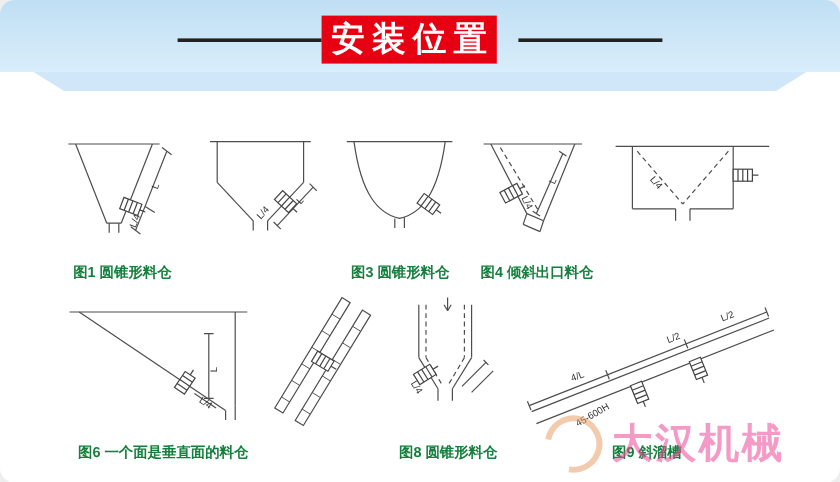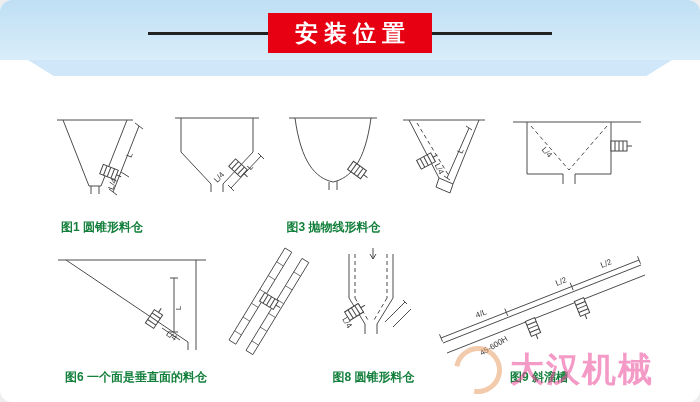--- a/index.html
+++ b/index.html
@@ -5,22 +5,22 @@
   html,body{margin:0;padding:0;background:#eee;}
   .page{position:relative;width:700px;height:402px;background:#fff;overflow:hidden;
         border-radius:12px;font-family:"Liberation Sans","DejaVu Sans",sans-serif;}
   .sky{position:absolute;top:0;left:0;width:700px;height:60px;
        background:linear-gradient(#bfdff4,#d9edfa);}
   .sky2{position:absolute;top:60px;left:28px;width:644px;height:16px;background:#cfe7f8;
         clip-path:polygon(0 0,100% 0,96% 100%,4% 100%);}
   .hline{position:absolute;top:32px;height:3px;background:#222;}
   .hline.left{left:148px;width:120px;}
   .hline.right{left:432px;width:120px;}
-  .banner{position:absolute;top:13px;left:268px;width:164px;height:40px;background:#e60012;
-          color:#fff;font-size:23px;font-weight:bold;letter-spacing:6px;
+  .banner{position:absolute;top:13px;left:268px;width:146px;height:40px;background:#e60012;
+          color:#fff;font-size:28px;font-weight:bold;letter-spacing:6px;
           display:flex;align-items:center;justify-content:center;text-indent:6px;}
   .fig{position:absolute;margin:0;text-align:center;}
   .fig svg{display:block;margin:0 auto;}
   .fig .draw line,.fig .draw path,.fig .draw polygon{stroke:#4d4d4d;stroke-width:1;fill:none;}
   .fig .draw .dash{stroke-dasharray:4 3;}
   .fig .draw .hatchline{stroke-width:.8;}
   svg text{font:8px "Liberation Sans","DejaVu Sans",sans-serif;fill:#333;text-anchor:middle;}
   figcaption{font-size:12px;font-weight:bold;color:#15803d;margin-top:1px;white-space:nowrap;}
   .watermark{position:absolute;right:46px;bottom:8px;display:flex;align-items:center;gap:8px;opacity:.55;}
   .wm-logo{width:38px;height:38px;border:5px solid #e8a06a;border-radius:50%;
@@ -94,21 +94,21 @@
   <figure class="fig" style="left:280px;top:106px;width:107px">
     <svg viewBox="0 0 105 112" width="105" height="112">
       <g class="draw">
         <line x1="8" y1="12" x2="96" y2="12"></line>
         <path d="M14,12 C20,56 34,72 52,76 C70,72 84,56 90,12"></path>
         <line x1="48" y1="76" x2="48" y2="84"></line>
         <line x1="56" y1="75" x2="56" y2="84"></line>
       </g>
       <use href="#vib" transform="translate(76,64) rotate(36)"></use>
     </svg>
-    <figcaption>图3 抛物线形料仓</figcaption>
+    <figcaption>图3 圆锥形料仓</figcaption>
   </figure>
 
   <figure class="fig" style="left:394px;top:106px;width:107px">
     <svg viewBox="0 0 105 112" width="105" height="112">
       <g class="draw">
         <line x1="8" y1="14" x2="90" y2="14"></line>
         <line x1="14" y1="14" x2="44" y2="72"></line>
         <line x1="84" y1="14" x2="58" y2="78"></line>
         <line x1="44" y1="72" x2="58" y2="78"></line>
         <line x1="44" y1="72" x2="41" y2="81"></line>
@@ -116,20 +116,21 @@
         <line x1="41" y1="81" x2="55" y2="87"></line>
         <line class="dash" x1="22" y1="17" x2="54" y2="70"></line>
         <line x1="74" y1="22" x2="52" y2="72"></line>
         <line x1="71" y1="20" x2="77" y2="24"></line>
         <line x1="49" y1="70" x2="55" y2="74"></line>
       </g>
       <use href="#vib" transform="translate(31,55) rotate(-28)"></use>
       <text transform="translate(68,46) rotate(-66)">L</text>
       <text transform="translate(42,64) rotate(63)">L/4</text>
     </svg>
+    <figcaption>图4 倾斜出口料仓</figcaption>
   </figure>
 
   <figure class="fig" style="left:506px;top:106px;width:142px">
     <svg viewBox="0 0 140 112" width="140" height="112">
       <g class="draw">
         <line x1="6" y1="16" x2="134" y2="16"></line>
         <line x1="20" y1="16" x2="20" y2="68"></line>
         <line x1="104" y1="16" x2="104" y2="68"></line>
         <line x1="20" y1="68" x2="56" y2="68"></line>
         <line x1="68" y1="68" x2="104" y2="68"></line>

